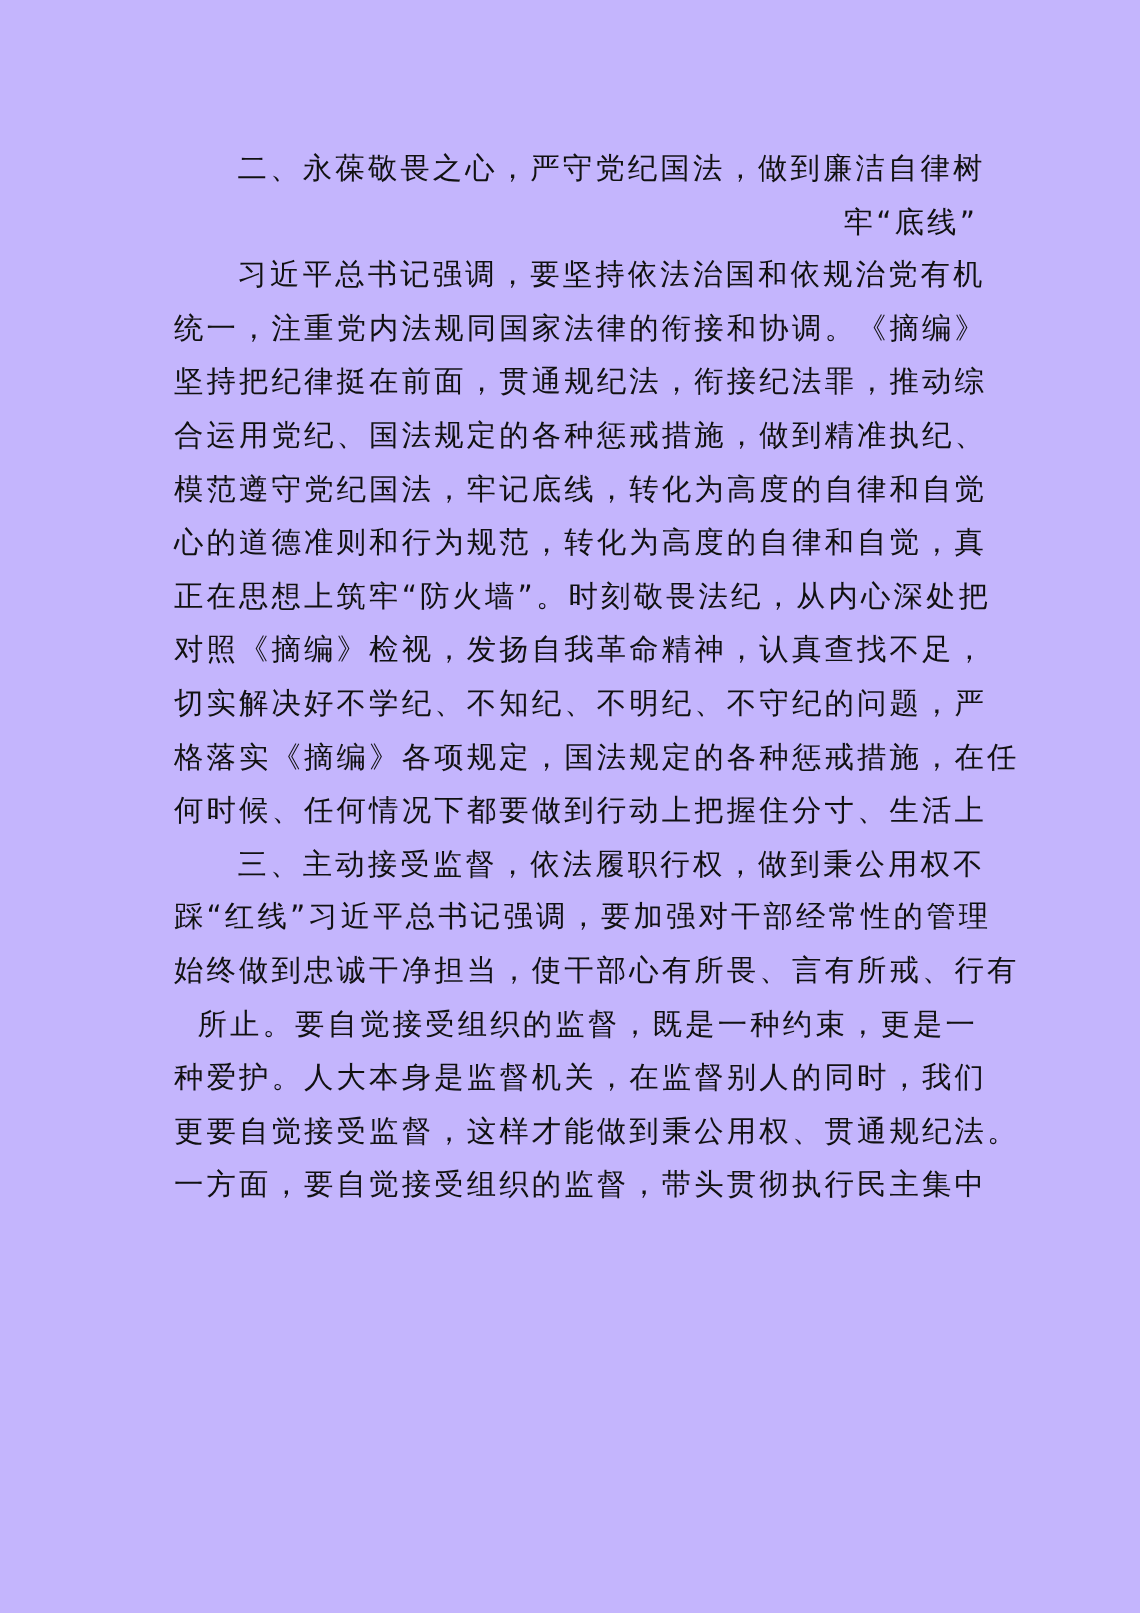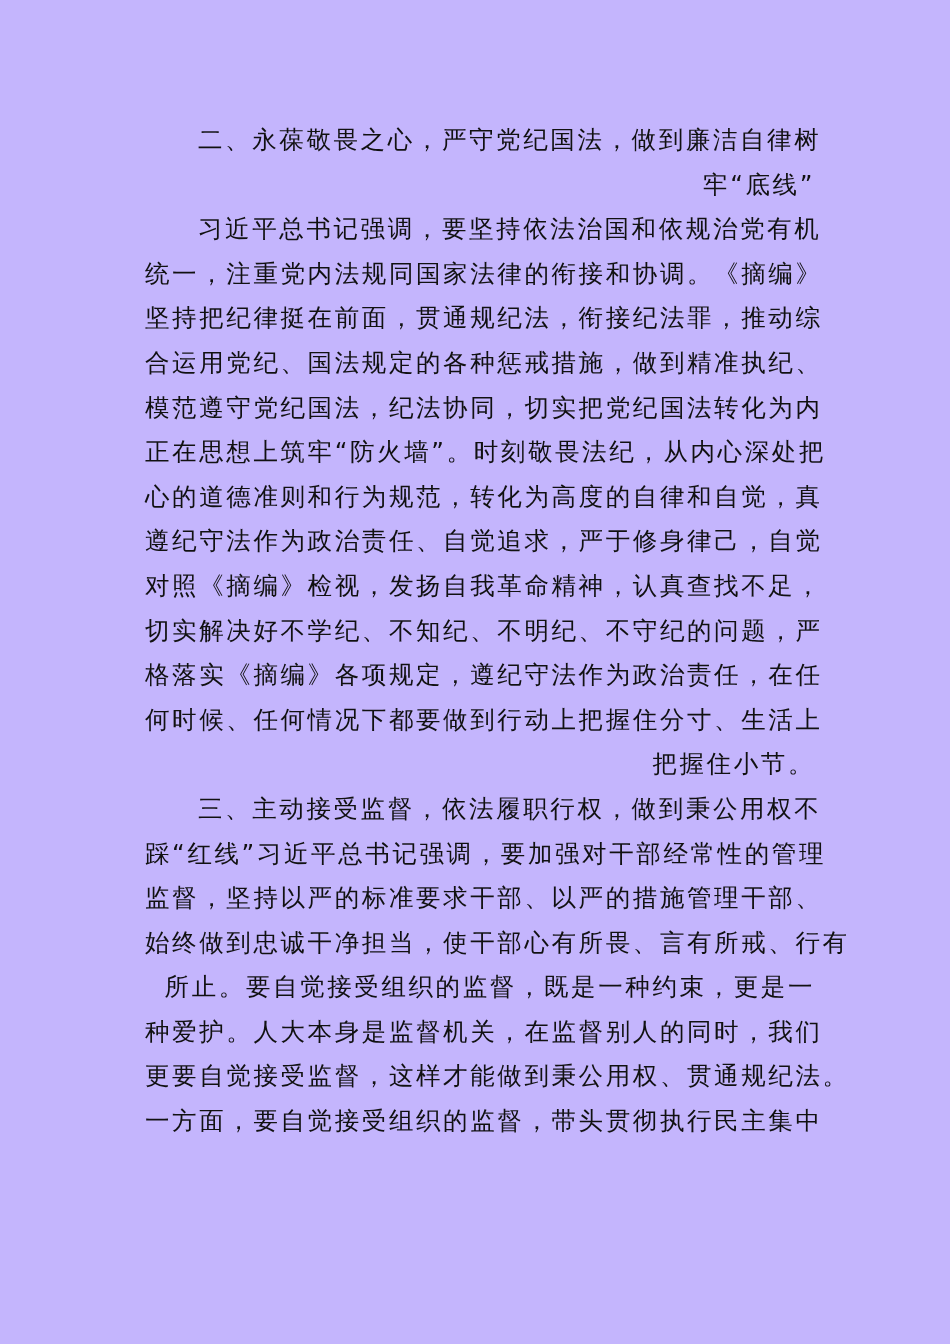--- a/index.html
+++ b/index.html
@@ -46,31 +46,28 @@
 <body>
 
 <div class="page">
   <div class="text-block">
     <span class="line indent">二、永葆敬畏之心，严守党纪国法，做到廉洁自律树</span>
     <span class="line">牢“底线”</span>
     <span class="line indent">习近平总书记强调，要坚持依法治国和依规治党有机</span>
     <span class="line">统一，注重党内法规同国家法律的衔接和协调。《摘编》</span>
     <span class="line">坚持把纪律挺在前面，贯通规纪法，衔接纪法罪，推动综</span>
     <span class="line">合运用党纪、国法规定的各种惩戒措施，做到精准执纪、</span>
-    <span class="line">模范遵守党纪国法，纪法协同，切实把党纪国法转化为内</span>
+    <span class="line">模范遵守党纪国法，牢记底线，转化为高度的自律和自觉</span>
+    <span class="line">心的道德准则和行为规范，转化为高度的自律和自觉，真</span>
     <span class="line">正在思想上筑牢“防火墙”。时刻敬畏法纪，从内心深处把</span>
-    <span class="line">心的道德准则和行为规范，转化为高度的自律和自觉，真</span>
-    <span class="line">遵纪守法作为政治责任、自觉追求，严于修身律己，自觉</span>
     <span class="line">对照《摘编》检视，发扬自我革命精神，认真查找不足，</span>
     <span class="line">切实解决好不学纪、不知纪、不明纪、不守纪的问题，严</span>
-    <span class="line">格落实《摘编》各项规定，遵纪守法作为政治责任，在任</span>
+    <span class="line">格落实《摘编》各项规定，国法规定的各种惩戒措施，在任</span>
     <span class="line">何时候、任何情况下都要做到行动上把握住分寸、生活上</span>
-    <span class="line">把握住小节。</span>
     <span class="line indent">三、主动接受监督，依法履职行权，做到秉公用权不</span>
     <span class="line">踩“红线”习近平总书记强调，要加强对干部经常性的管理</span>
-    <span class="line">监督，坚持以严的标准要求干部、以严的措施管理干部、</span>
     <span class="line">始终做到忠诚干净担当，使干部心有所畏、言有所戒、行有</span>
     <span class="line">所止。要自觉接受组织的监督，既是一种约束，更是一</span>
     <span class="line">种爱护。人大本身是监督机关，在监督别人的同时，我们</span>
     <span class="line">更要自觉接受监督，这样才能做到秉公用权、贯通规纪法。</span>
     <span class="line">一方面，要自觉接受组织的监督，带头贯彻执行民主集中</span>
   </div>
 </div>
 
 </body></html>

